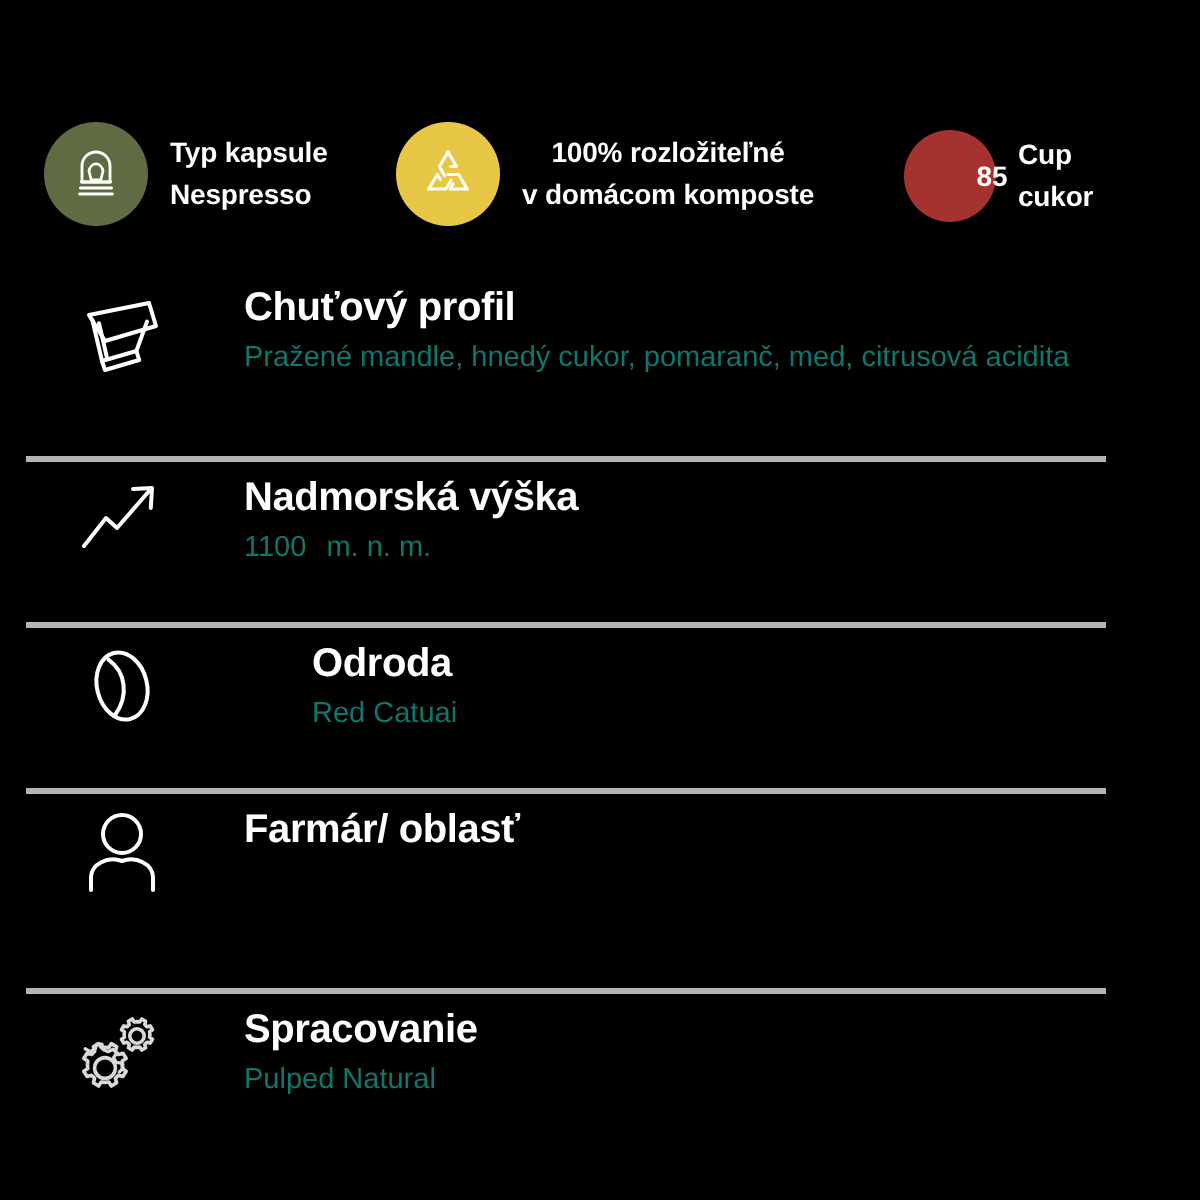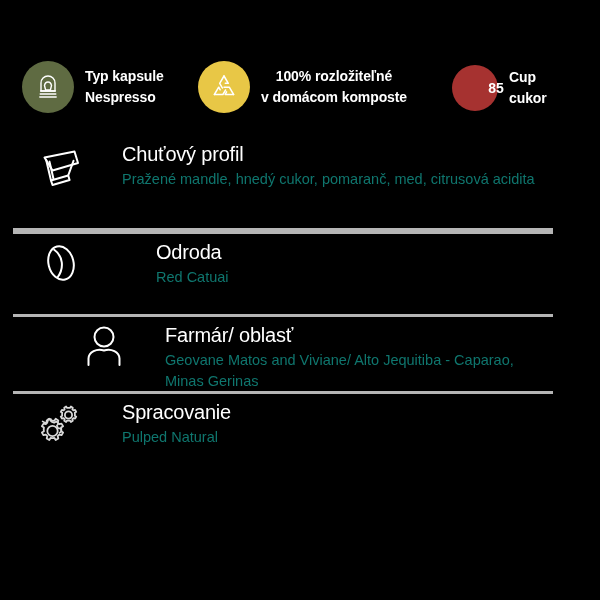--- a/index.html
+++ b/index.html
@@ -83,21 +83,21 @@
     justify-content: center;
     padding-top: 6px;
   }
   .row-body {
     flex: 1 1 auto;
     padding-right: 50px;
     padding-top: 2px;
   }
   .row-title {
     font-size: 20px;
-    font-weight: normal;
+    font-weight: bold;
     line-height: 1.25;
     letter-spacing: -0.2px;
     margin: 0 0 2px 0;
   }
   .row-desc {
     font-size: 14.5px;
     font-weight: normal;
     line-height: 1.42;
     letter-spacing: 0px;
     margin: 0;
@@ -108,21 +108,21 @@
     height: 3px;
     background: #b5b5b5;
     margin: 0 0 0 13px;
     flex: 0 0 auto;
   }
 
   
   #row-flavour      { height: 88px; }
   #row-altitude     { height: 80px; }
   #row-variety      { height: 80px; gap: 34px; }
-  #row-farmer       { height: 74px; padding-left: 43px; }
+  #row-farmer       { height: 97px; }
   #row-processing   { height: 70px; }
 
   #row-altitude .row-body,
   #row-variety  .row-body,
   #row-farmer   .row-body,
   #row-processing .row-body { padding-top: 6px; }
 
   .alt-gap { display: inline-block; width: 10px; }
 
   svg { display: block; }
@@ -194,20 +194,34 @@
         </svg>
       </span>
     </div>
     <div class="row-body">
       <div class="row-title">Chuťový profil</div>
       <div class="row-desc">Pražené mandle, hnedý cukor, pomaranč, med, citrusová acidita</div>
     </div>
   </div>
   <div class="divider"></div>
 
+  <div class="row" id="row-altitude">
+    <div class="row-icon">
+      <span>
+        <svg width="48" height="44" viewBox="0 0 48 44" fill="none" stroke="#ffffff" stroke-width="2" stroke-linecap="round" stroke-linejoin="round">
+          <path d="M5 36 L16 22 L21.5 27 L38 8"></path>
+          <path d="M29.5 7.5 L39 7 L38.4 17"></path>
+        </svg>
+      </span>
+    </div>
+    <div class="row-body">
+      <div class="row-title">Nadmorská výška</div>
+      <div class="row-desc"><span>1100</span><span class="alt-gap"></span><span>m. n. m.</span></div>
+    </div>
+  </div>
   <div class="divider"></div>
 
   <div class="row" id="row-variety">
     <div class="row-icon">
       <span>
         <svg width="38" height="46" viewBox="0 0 38 46" fill="none" stroke="#ffffff" stroke-width="2" stroke-linecap="round" stroke-linejoin="round">
           <ellipse cx="19" cy="23" rx="12.5" ry="17" transform="rotate(-14 19 23)"></ellipse>
           <path d="M12.2 9.8 C21 16 22.5 28 15.5 37.5"></path>
         </svg>
       </span>
@@ -223,21 +237,20 @@
     <div class="row-icon">
       <span>
         <svg width="46" height="46" viewBox="0 0 46 46" fill="none" stroke="#ffffff" stroke-width="2" stroke-linecap="round" stroke-linejoin="round">
           <circle cx="23" cy="14" r="9.5"></circle>
           <path d="M7.5 42 L7.5 35.5 A11 9 0 0 1 23 27.5 A11 9 0 0 1 38.5 35.5 L38.5 42"></path>
         </svg>
       </span>
     </div>
     <div class="row-body">
       <div class="row-title">Farmár/ oblasť</div>
-      <div class="row-desc">Geovane Matos and Viviane/ Alto Jequitiba - Caparao, Minas Gerinas</div>
     </div>
   </div>
   <div class="divider"></div>
 
   <div class="row" id="row-processing">
     <div class="row-icon">
       <span>
         <svg width="48" height="48" viewBox="0 0 48 48" fill="none" stroke="#d9d9d9" stroke-width="1.8" stroke-linecap="round" stroke-linejoin="round">
 
           <path d="M18.6 26.6 l2.2 -1.9 l-1.0 -2.9 l-2.9 -0.4 l-1.3 -2.7 l1.7 -2.4 l-2.1 -2.1 l-2.6 1.4 l-2.8 -1.2 l-0.6 -2.9 l-2.9 0.1 l-0.8 2.8 l-2.9 1.1 l-2.5 -1.5" transform="translate(5.5,8.5) scale(0.92)"></path>

